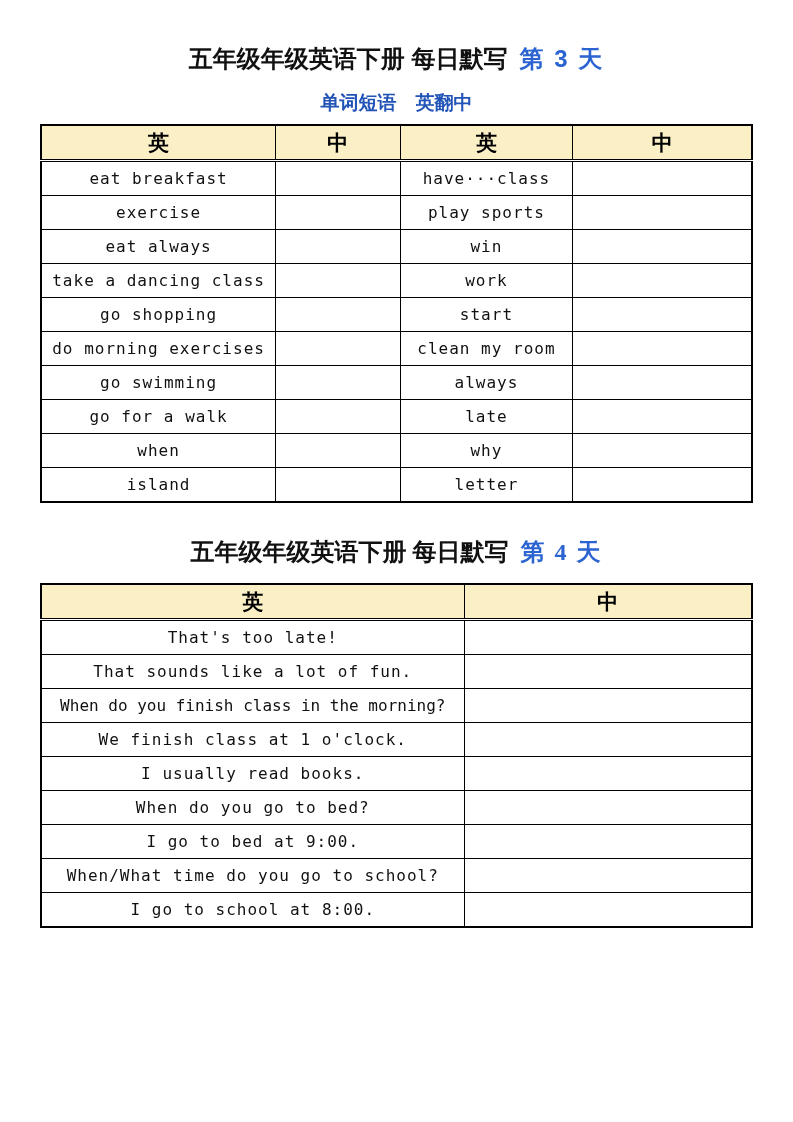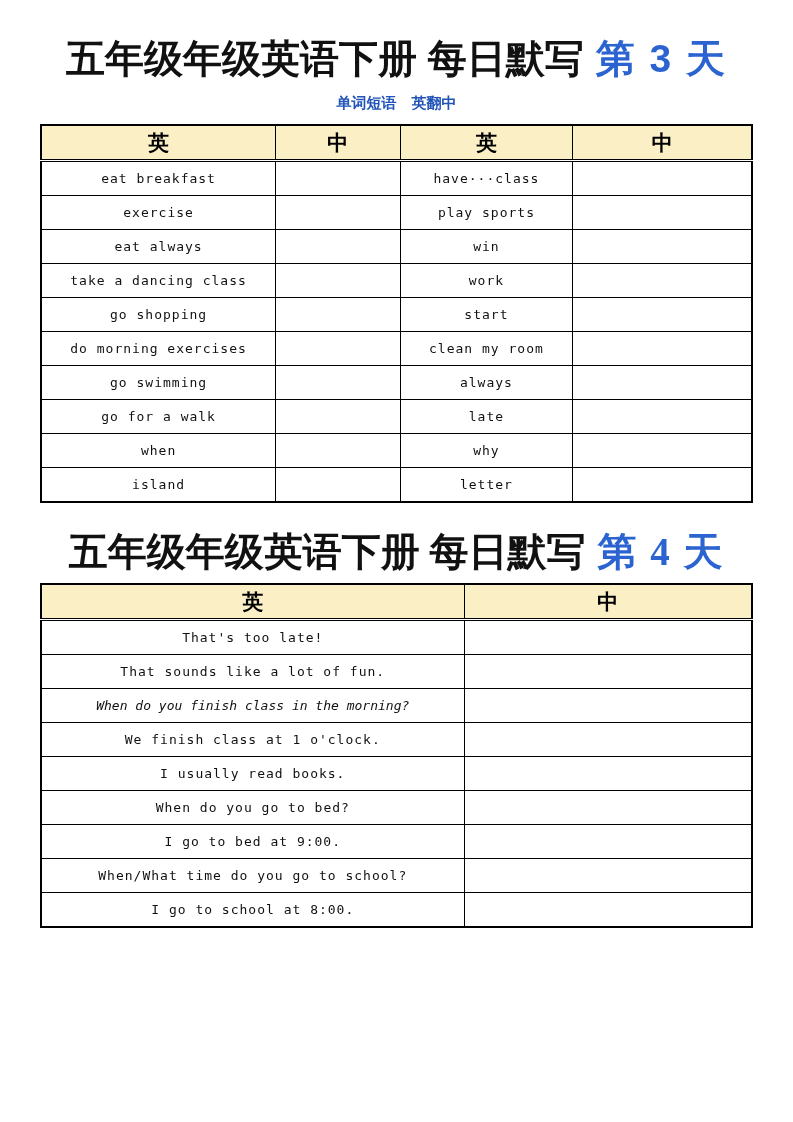--- a/index.html
+++ b/index.html
@@ -9,34 +9,34 @@
     background: #ffffff;
     box-sizing: border-box;
     padding-top: 40px;
     font-family: "Liberation Sans", sans-serif;
     color: #000;
     overflow: hidden;
   }
   .title {
     margin: 0 0 12px 0;
     text-align: center;
-    font-size: 39px;
+    font-size: 24px;
     line-height: 38px;
     font-weight: bold;
     color: #111;
     white-space: nowrap;
   }
   .t-day {
     color: #2b64d0;
     margin-left: 12px;
     letter-spacing: 2px;
   }
   .subtitle {
     text-align: center;
-    font-size: 15px;
+    font-size: 19px;
     line-height: 26px;
     color: #2254b8;
     font-weight: bold;
     margin-bottom: 8px;
     white-space: pre;
   }
   table.vocab {
     margin-left: 40px;
     width: 713px;
     border-collapse: collapse;
@@ -53,26 +53,26 @@
     white-space: nowrap;
   }
   table.vocab th {
     background: #faefc5;
     font-size: 21px;
     font-weight: bold;
     border-bottom: 3px double #000;
   }
   td.en {
     font-family: "DejaVu Sans Mono", "Liberation Mono", monospace;
-    font-size: 13px;
+    font-size: 16px;
     letter-spacing: 1px;
     color: #111;
     margin-top: 10px;
   }
-  td.en.tight { letter-spacing: 0; font-style: italic; }
+  td.en.tight { letter-spacing: 0; }
   .sec2-title { margin-top: 30px; font-family: Liberation Serif, serif; }
   .t1 .c1 { width: 33.0%; }
   .t1 .c2 { width: 17.5%; }
   .t1 .c3 { width: 24.3%; }
   .t1 .c4 { width: 25.2%; }
   .t2 .c1 { width: 59.5%; }
   .t2 .c2 { width: 40.5%; }
 </style>
 </head>
 <body>

